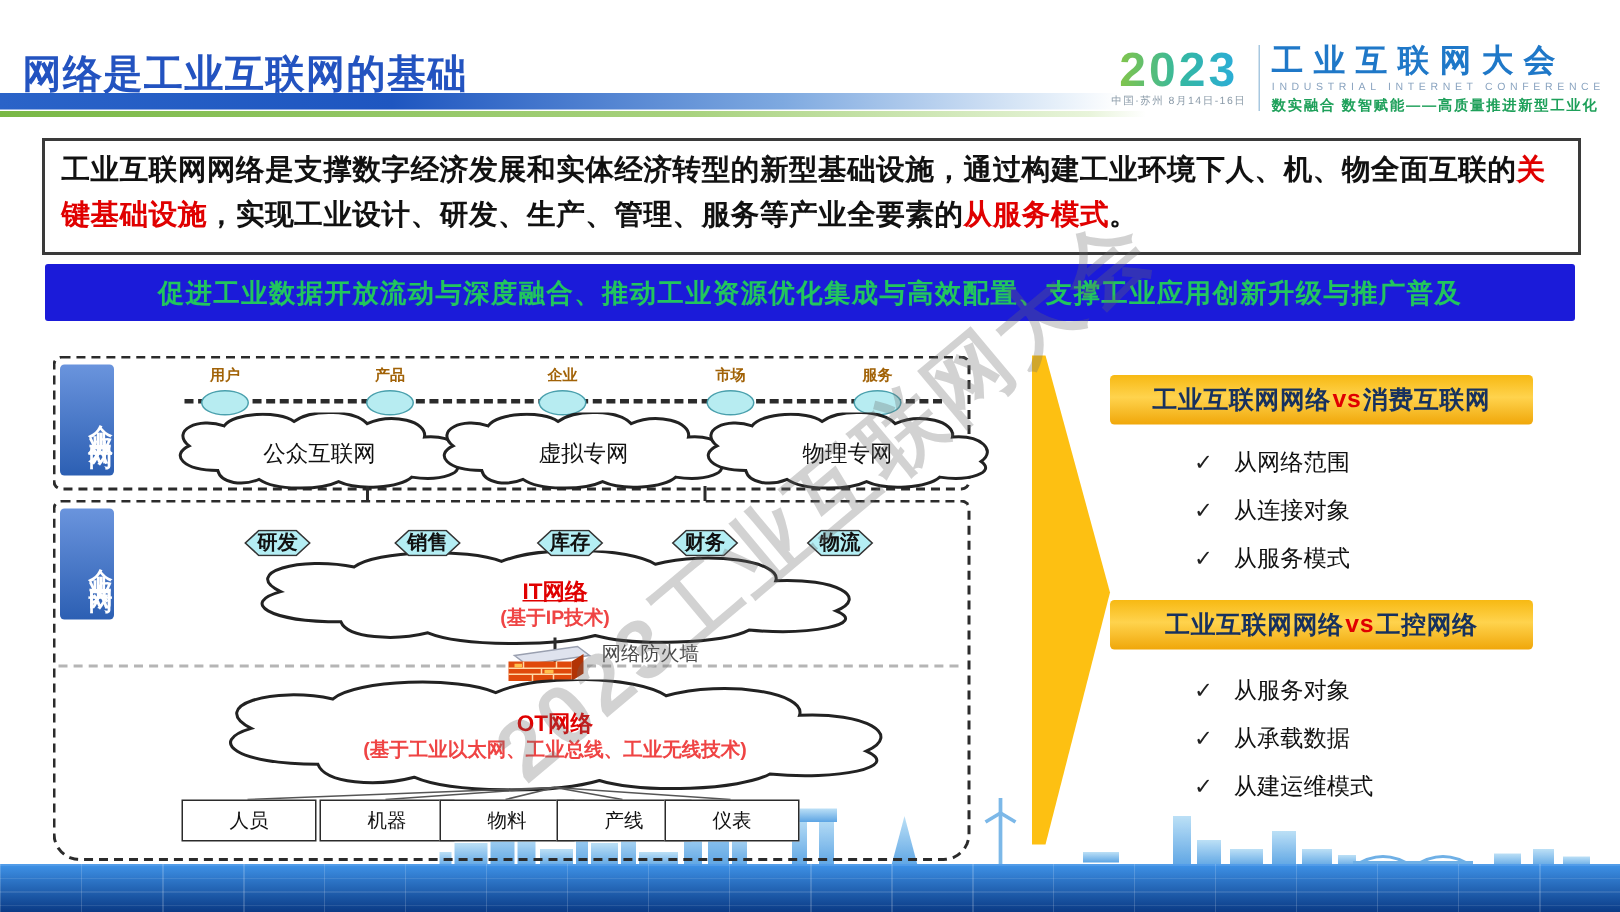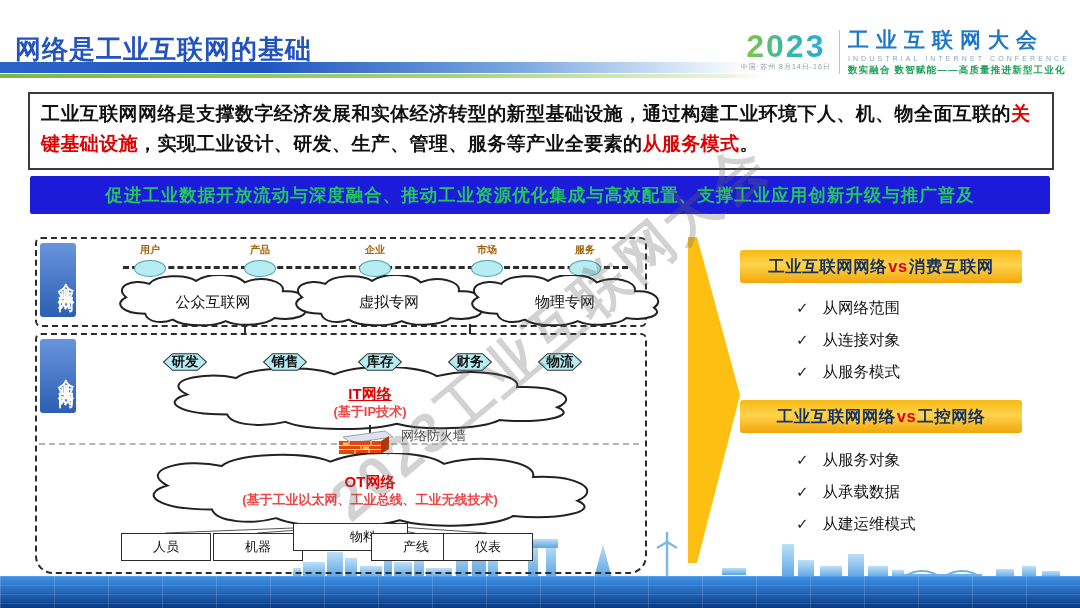--- a/index.html
+++ b/index.html
@@ -269,21 +269,21 @@
         <line x1="335" y1="290" x2="130" y2="298"></line>
           <line x1="335" y1="290" x2="222" y2="298"></line>
         <line x1="335" y1="290" x2="302" y2="298"></line>
           <line x1="335" y1="290" x2="380" y2="298"></line>
         <line x1="335" y1="290" x2="452" y2="298"></line>
       </g>
     </svg>
 
     <div class="bbox" style="left:86px;top:298px;">人员</div>
     <div class="bbox" style="left:178px;top:298px;">机器</div>
-    <div class="bbox" style="left:258px;top:288px;padding-left:25px;">物料</div>
+    <div class="bbox" style="left:258px;top:298px;">物料</div>
     <div class="bbox" style="left:336px;top:298px;">产线</div>
     <div class="bbox" style="left:408px;top:298px;">仪表</div>
   </div>
 
   <svg class="big-arrow" viewBox="0 0 66 330">
     <polygon points="8,2 17,2 60,160 17,328 8,328" fill="#fdc012"></polygon>
   </svg>
 
   <div class="panel-header" style="top:250px;">
       <span>工业互联网网络</span>

